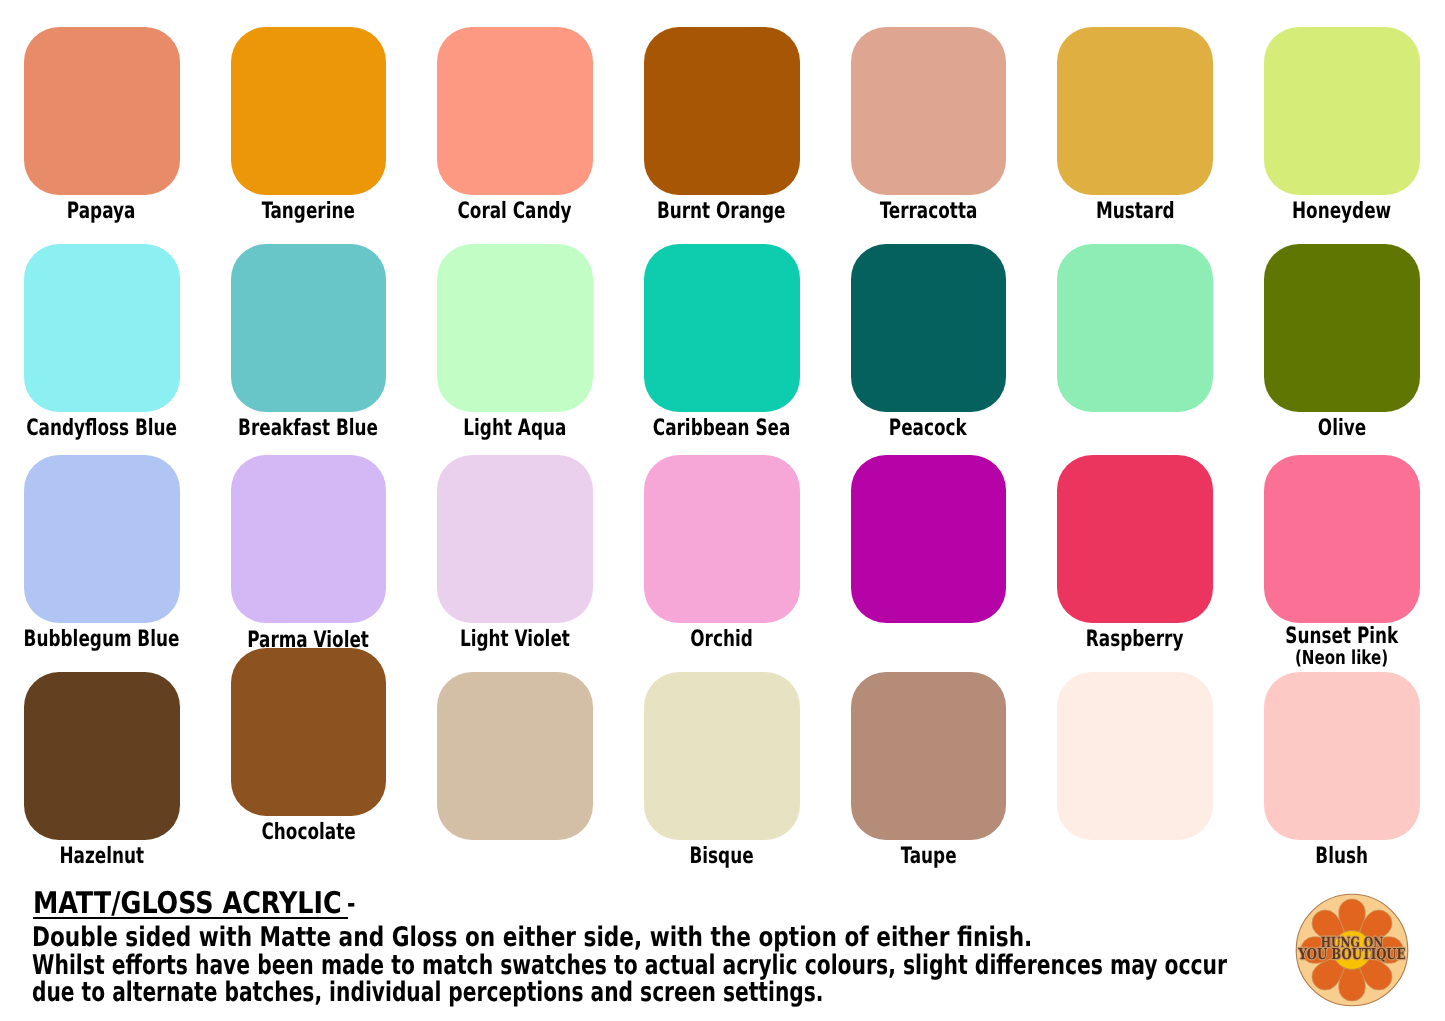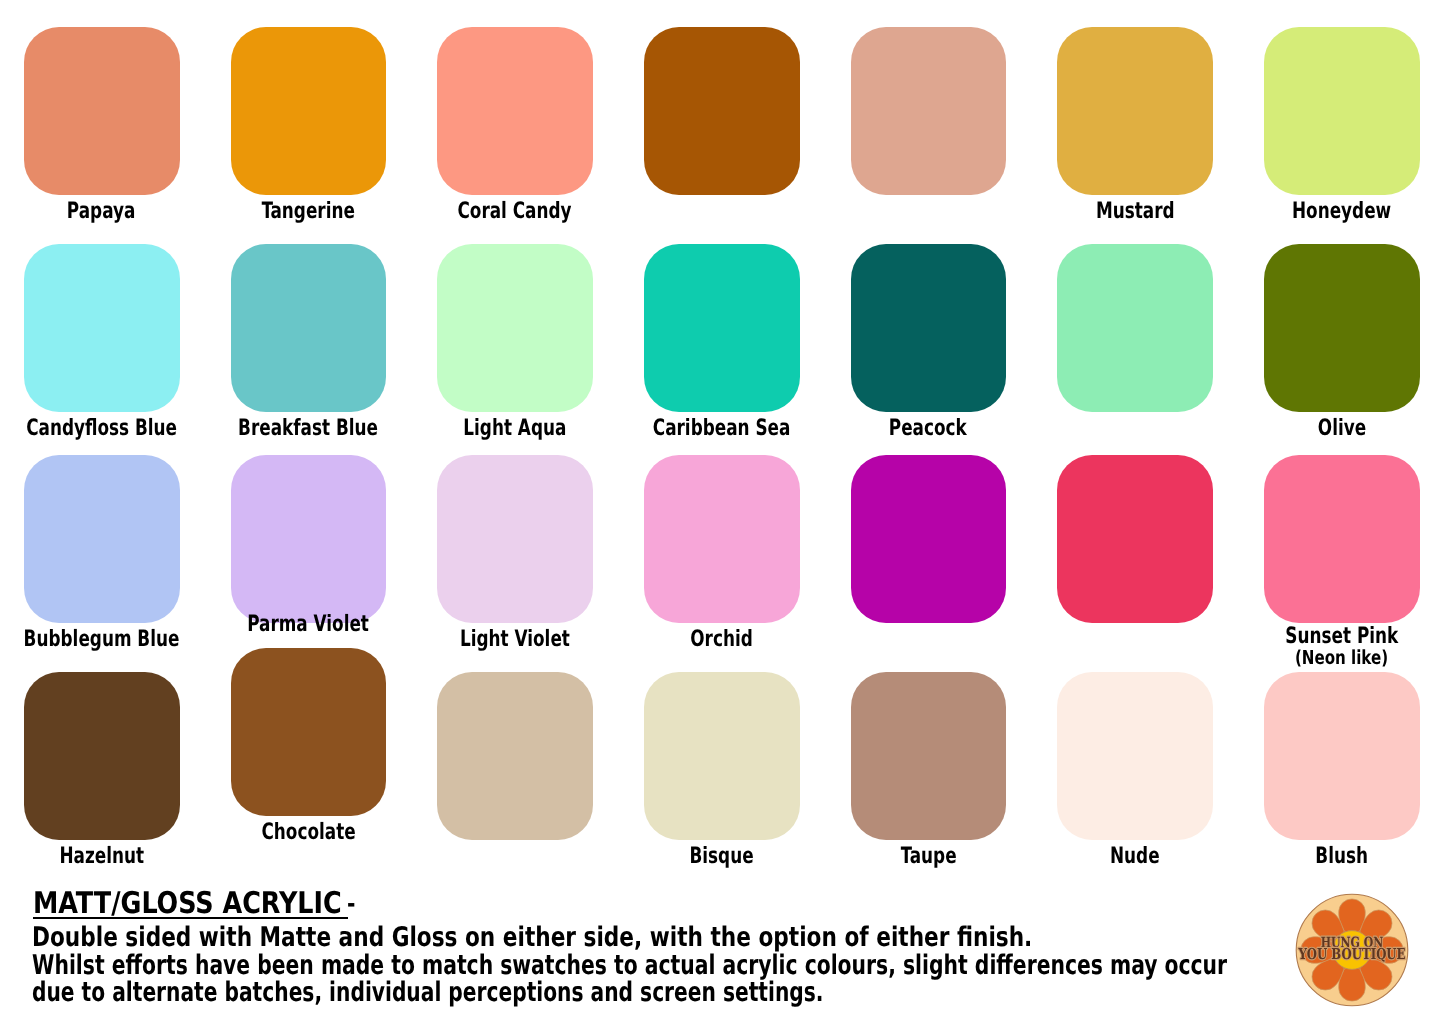--- a/index.html
+++ b/index.html
@@ -51,23 +51,25 @@
 <div class="swatch-cell" style="left:230.67px;top:27px">
         <div class="swatch-chip" style="background:#EB9708"></div>
         <div class="swatch-label" style="top:173px"><span class="ln">Tangerine</span></div>
       </div>
 <div class="swatch-cell" style="left:437.34px;top:27px">
         <div class="swatch-chip" style="background:#FD9882"></div>
         <div class="swatch-label" style="top:173px"><span class="ln">Coral Candy</span></div>
       </div>
 <div class="swatch-cell" style="left:644.01px;top:27px">
         <div class="swatch-chip" style="background:#A65604"></div>
+        <div class="swatch-label" style="top:173px"><span class="ln">Burnt Orange</span></div>
       </div>
 <div class="swatch-cell" style="left:850.68px;top:27px">
         <div class="swatch-chip" style="background:#DEA690"></div>
+        <div class="swatch-label" style="top:173px"><span class="ln">Terracotta</span></div>
       </div>
 <div class="swatch-cell" style="left:1057.35px;top:27px">
         <div class="swatch-chip" style="background:#E0AF41"></div>
         <div class="swatch-label" style="top:173px"><span class="ln">Mustard</span></div>
       </div>
 <div class="swatch-cell" style="left:1264.02px;top:27px">
         <div class="swatch-chip" style="background:#D5EC78"></div>
         <div class="swatch-label" style="top:173px"><span class="ln">Honeydew</span></div>
       </div>
 <div class="swatch-cell" style="left:24.00px;top:244px">
@@ -96,35 +98,36 @@
 <div class="swatch-cell" style="left:1264.02px;top:244px">
         <div class="swatch-chip" style="background:#5F7603"></div>
         <div class="swatch-label" style="top:173px"><span class="ln">Olive</span></div>
       </div>
 <div class="swatch-cell" style="left:24.00px;top:455px">
         <div class="swatch-chip" style="background:#B1C5F4"></div>
         <div class="swatch-label" style="top:173px"><span class="ln">Bubblegum Blue</span></div>
       </div>
 <div class="swatch-cell" style="left:230.67px;top:455px">
         <div class="swatch-chip" style="background:#D4B8F5"></div>
-        <div class="swatch-label" style="top:158px"><span class="ln">Parma Violet</span></div>
+        <div class="swatch-label" style="top:174px"><span class="ln">Parma Violet</span></div>
       </div>
 <div class="swatch-cell" style="left:437.34px;top:455px">
         <div class="swatch-chip" style="background:#EBD0ED"></div>
         <div class="swatch-label" style="top:173px"><span class="ln">Light Violet</span></div>
       </div>
 <div class="swatch-cell" style="left:644.01px;top:455px">
         <div class="swatch-chip" style="background:#F7A6D8"></div>
         <div class="swatch-label" style="top:173px"><span class="ln">Orchid</span></div>
       </div>
 <div class="swatch-cell" style="left:850.68px;top:455px">
         <div class="swatch-chip" style="background:#B603A8"></div>
       </div>
 <div class="swatch-cell" style="left:1057.35px;top:455px">
         <div class="swatch-chip" style="background:#EC355E"></div>
+        <div class="swatch-label" style="top:173px"><span class="ln">Raspberry</span></div>
       </div>
 <div class="swatch-cell" style="left:1264.02px;top:455px">
         <div class="swatch-chip" style="background:#FB7195"></div>
         <div class="swatch-label two-line" style="top:173px"><span class="ln">Sunset Pink</span><span class="ln2">(Neon like)</span></div>
       </div>
 <div class="swatch-cell" style="left:24.00px;top:672px">
         <div class="swatch-chip" style="background:#624020"></div>
         <div class="swatch-label" style="top:173px"><span class="ln">Hazelnut</span></div>
       </div>
 <div class="swatch-cell" style="left:230.67px;top:648px">
@@ -137,21 +140,20 @@
 <div class="swatch-cell" style="left:644.01px;top:672px">
         <div class="swatch-chip" style="background:#E7E2C2"></div>
         <div class="swatch-label" style="top:173px"><span class="ln">Bisque</span></div>
       </div>
 <div class="swatch-cell" style="left:850.68px;top:672px">
         <div class="swatch-chip" style="background:#B58C78"></div>
         <div class="swatch-label" style="top:173px"><span class="ln">Taupe</span></div>
       </div>
 <div class="swatch-cell" style="left:1057.35px;top:672px">
         <div class="swatch-chip" style="background:#FDEDE4"></div>
-        <div class="swatch-label" style="top:173px"><span class="ln">Nude</span></div>
       </div>
 <div class="swatch-cell" style="left:1264.02px;top:672px">
         <div class="swatch-chip" style="background:#FDC9C5"></div>
         <div class="swatch-label" style="top:173px"><span class="ln">Blush</span></div>
       </div>
 </div>
 <div id="footer">
 <div class="fh-rule"></div>
 <div class="fh"><span class="u">MATT/GLOSS ACRYLIC</span><span class="dash">-</span></div>
 <div class="fline" id="fl1"><span>Double sided with Matte and Gloss on either side, with the option of either finish.</span></div>

